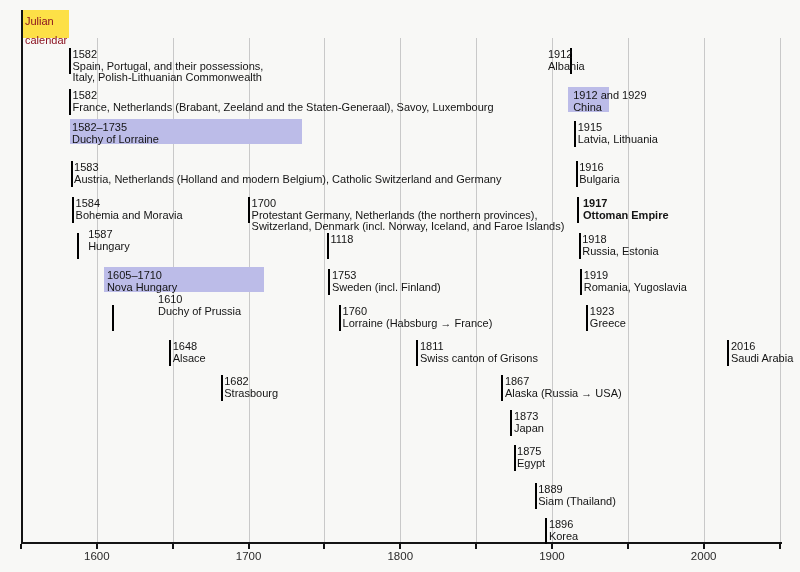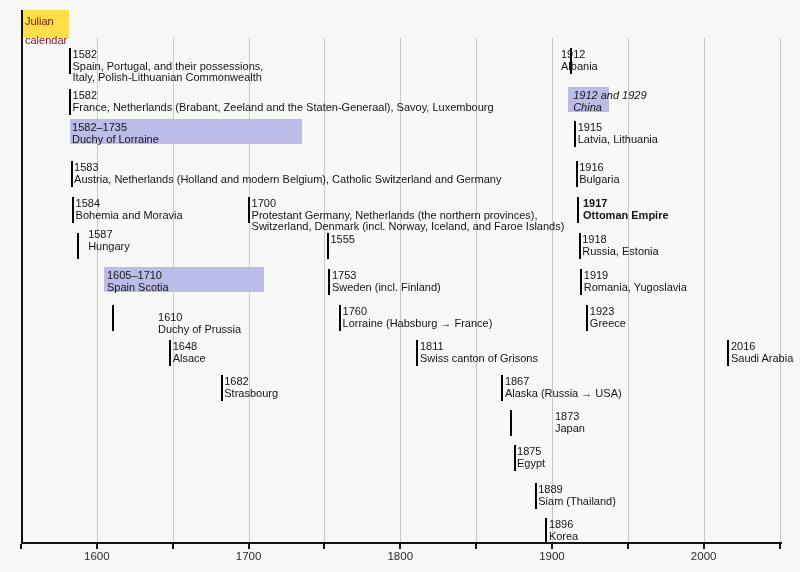--- a/index.html
+++ b/index.html
@@ -65,31 +65,31 @@
       <div class="axis-label" style="left: 703.65px;">2000</div>
     </div>
   <div id="entries-layer">
       <div class="tickmark" style="left: 69.044px; top: 48px;"></div>
       <div class="entry" style="left: 72.544px; top: 49px;">
         <div>1582</div>
         <div>Spain, Portugal, and their possessions,</div>
         <div>Italy, Polish-Lithuanian Commonwealth</div>
       </div>
       <div class="tickmark" style="left: 569.654px; top: 48px;"></div>
-      <div class="entry" style="left: 561px; top: 49px;">
+      <div class="entry" style="left: 548px; top: 49px;">
         <div>1912</div>
         <div>Albania</div>
       </div>
       <div class="tickmark" style="left: 69.044px; top: 89px;"></div>
       <div class="entry" style="left: 72.544px; top: 90px;">
         <div>1582</div>
         <div>France, Netherlands (Brabant, Zeeland and the Staten-Generaal), Savoy, Luxembourg</div>
       </div>
       <div class="hlbox" style="left: 567.654px; top: 87px;"></div>
-      <div class="entry" style="left: 573.154px; top: 90px; font-style: italic;">
+      <div class="entry" style="left: 573.154px; top: 90px;">
         <div>1912 and 1929</div>
         <div>China</div>
       </div>
       <div class="rangebox" style="left: 69.544px; top: 119px; width: 232.101px;"></div>
       <div class="entry" style="left: 72.044px; top: 122px;">
         <div>1582–1735</div>
         <div>Duchy of Lorraine</div>
       </div>
       <div class="tickmark" style="left: 574.205px; top: 121px;"></div>
       <div class="entry" style="left: 577.705px; top: 122px;">
@@ -122,44 +122,44 @@
         <div>1917</div>
         <div>Ottoman Empire</div>
       </div>
       <div class="tickmark" style="left: 76.629px; top: 233px;"></div>
       <div class="entry" style="left: 80.129px; top: 229px; padding-left: 8px;">
         <div>1587</div>
         <div>Hungary</div>
       </div>
       <div class="tickmark" style="left: 326.934px; top: 233px;"></div>
       <div class="entry" style="left: 330.434px; top: 234px;">
-        <div>1555</div>
+        <div>1118</div>
       </div>
       <div class="tickmark" style="left: 578.756px; top: 233px;"></div>
       <div class="entry" style="left: 582.256px; top: 234px;">
         <div>1918</div>
         <div>Russia, Estonia</div>
       </div>
       <div class="rangebox" style="left: 104.435px; top: 267px; width: 159.285px;"></div>
       <div class="entry" style="left: 106.935px; top: 270px;">
         <div>1605–1710</div>
-        <div>Spain Scotia</div>
+        <div>Nova Hungary</div>
       </div>
       <div class="tickmark" style="left: 328.451px; top: 269px;"></div>
       <div class="entry" style="left: 331.951px; top: 270px;">
         <div>1753</div>
         <div>Sweden (incl. Finland)</div>
       </div>
       <div class="tickmark" style="left: 580.273px; top: 269px;"></div>
       <div class="entry" style="left: 583.773px; top: 270px;">
         <div>1919</div>
         <div>Romania, Yugoslavia</div>
       </div>
       <div class="tickmark" style="left: 111.52px; top: 305px;"></div>
-      <div class="entry" style="left: 115.02px; top: 312px; padding-left: 43px;">
+      <div class="entry" style="left: 115.02px; top: 294px; padding-left: 43px;">
         <div>1610</div>
         <div>Duchy of Prussia</div>
       </div>
       <div class="tickmark" style="left: 339.07px; top: 305px;"></div>
       <div class="entry" style="left: 342.57px; top: 306px;">
         <div>1760</div>
         <div>Lorraine (Habsburg → France)</div>
       </div>
       <div class="tickmark" style="left: 586.341px; top: 305px;"></div>
       <div class="entry" style="left: 589.841px; top: 306px;">
@@ -185,21 +185,21 @@
       <div class="entry" style="left: 224.244px; top: 376px;">
         <div>1682</div>
         <div>Strasbourg</div>
       </div>
       <div class="tickmark" style="left: 501.389px; top: 375px;"></div>
       <div class="entry" style="left: 504.889px; top: 376px;">
         <div>1867</div>
         <div>Alaska (Russia → USA)</div>
       </div>
       <div class="tickmark" style="left: 510.491px; top: 410px;"></div>
-      <div class="entry" style="left: 513.991px; top: 411px; margin-left: 41px;">
+      <div class="entry" style="left: 513.991px; top: 411px;">
         <div>1873</div>
         <div>Japan</div>
       </div>
       <div class="tickmark" style="left: 513.525px; top: 445px;"></div>
       <div class="entry" style="left: 517.025px; top: 446px;">
         <div>1875</div>
         <div>Egypt</div>
       </div>
       <div class="tickmark" style="left: 534.763px; top: 483px;"></div>
       <div class="entry" style="left: 538.263px; top: 484px;">

